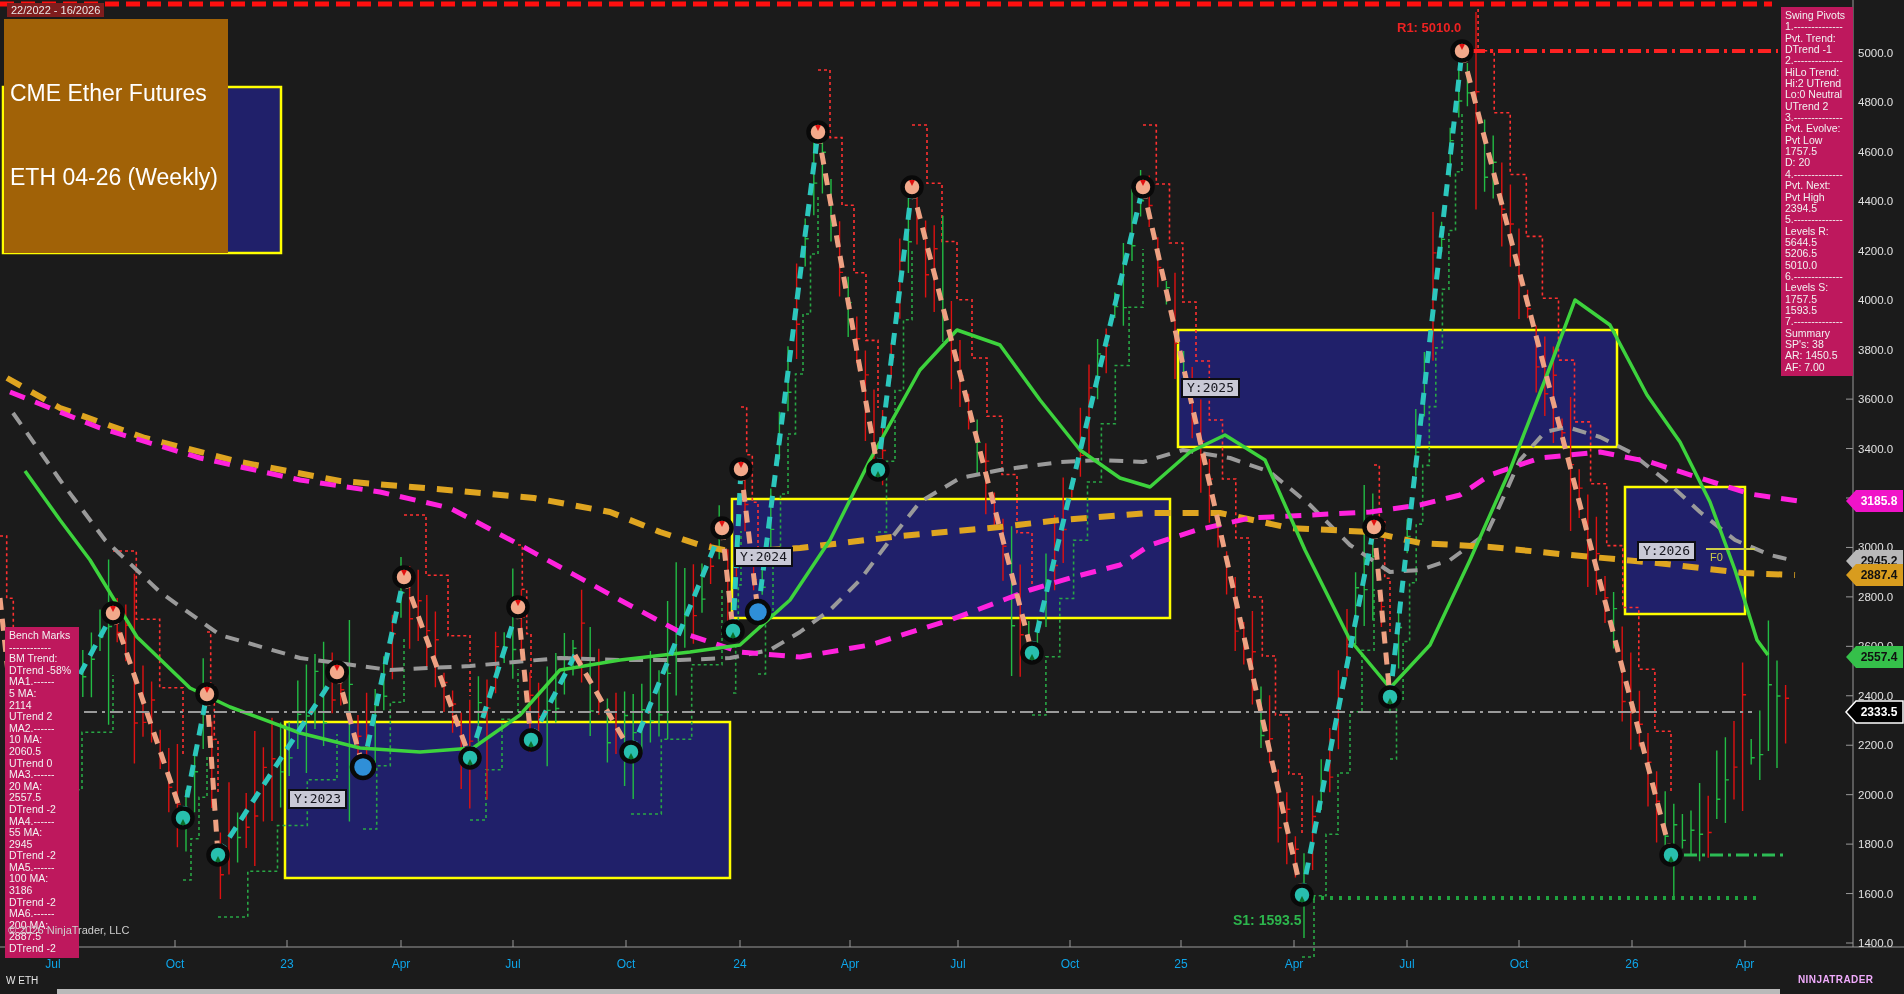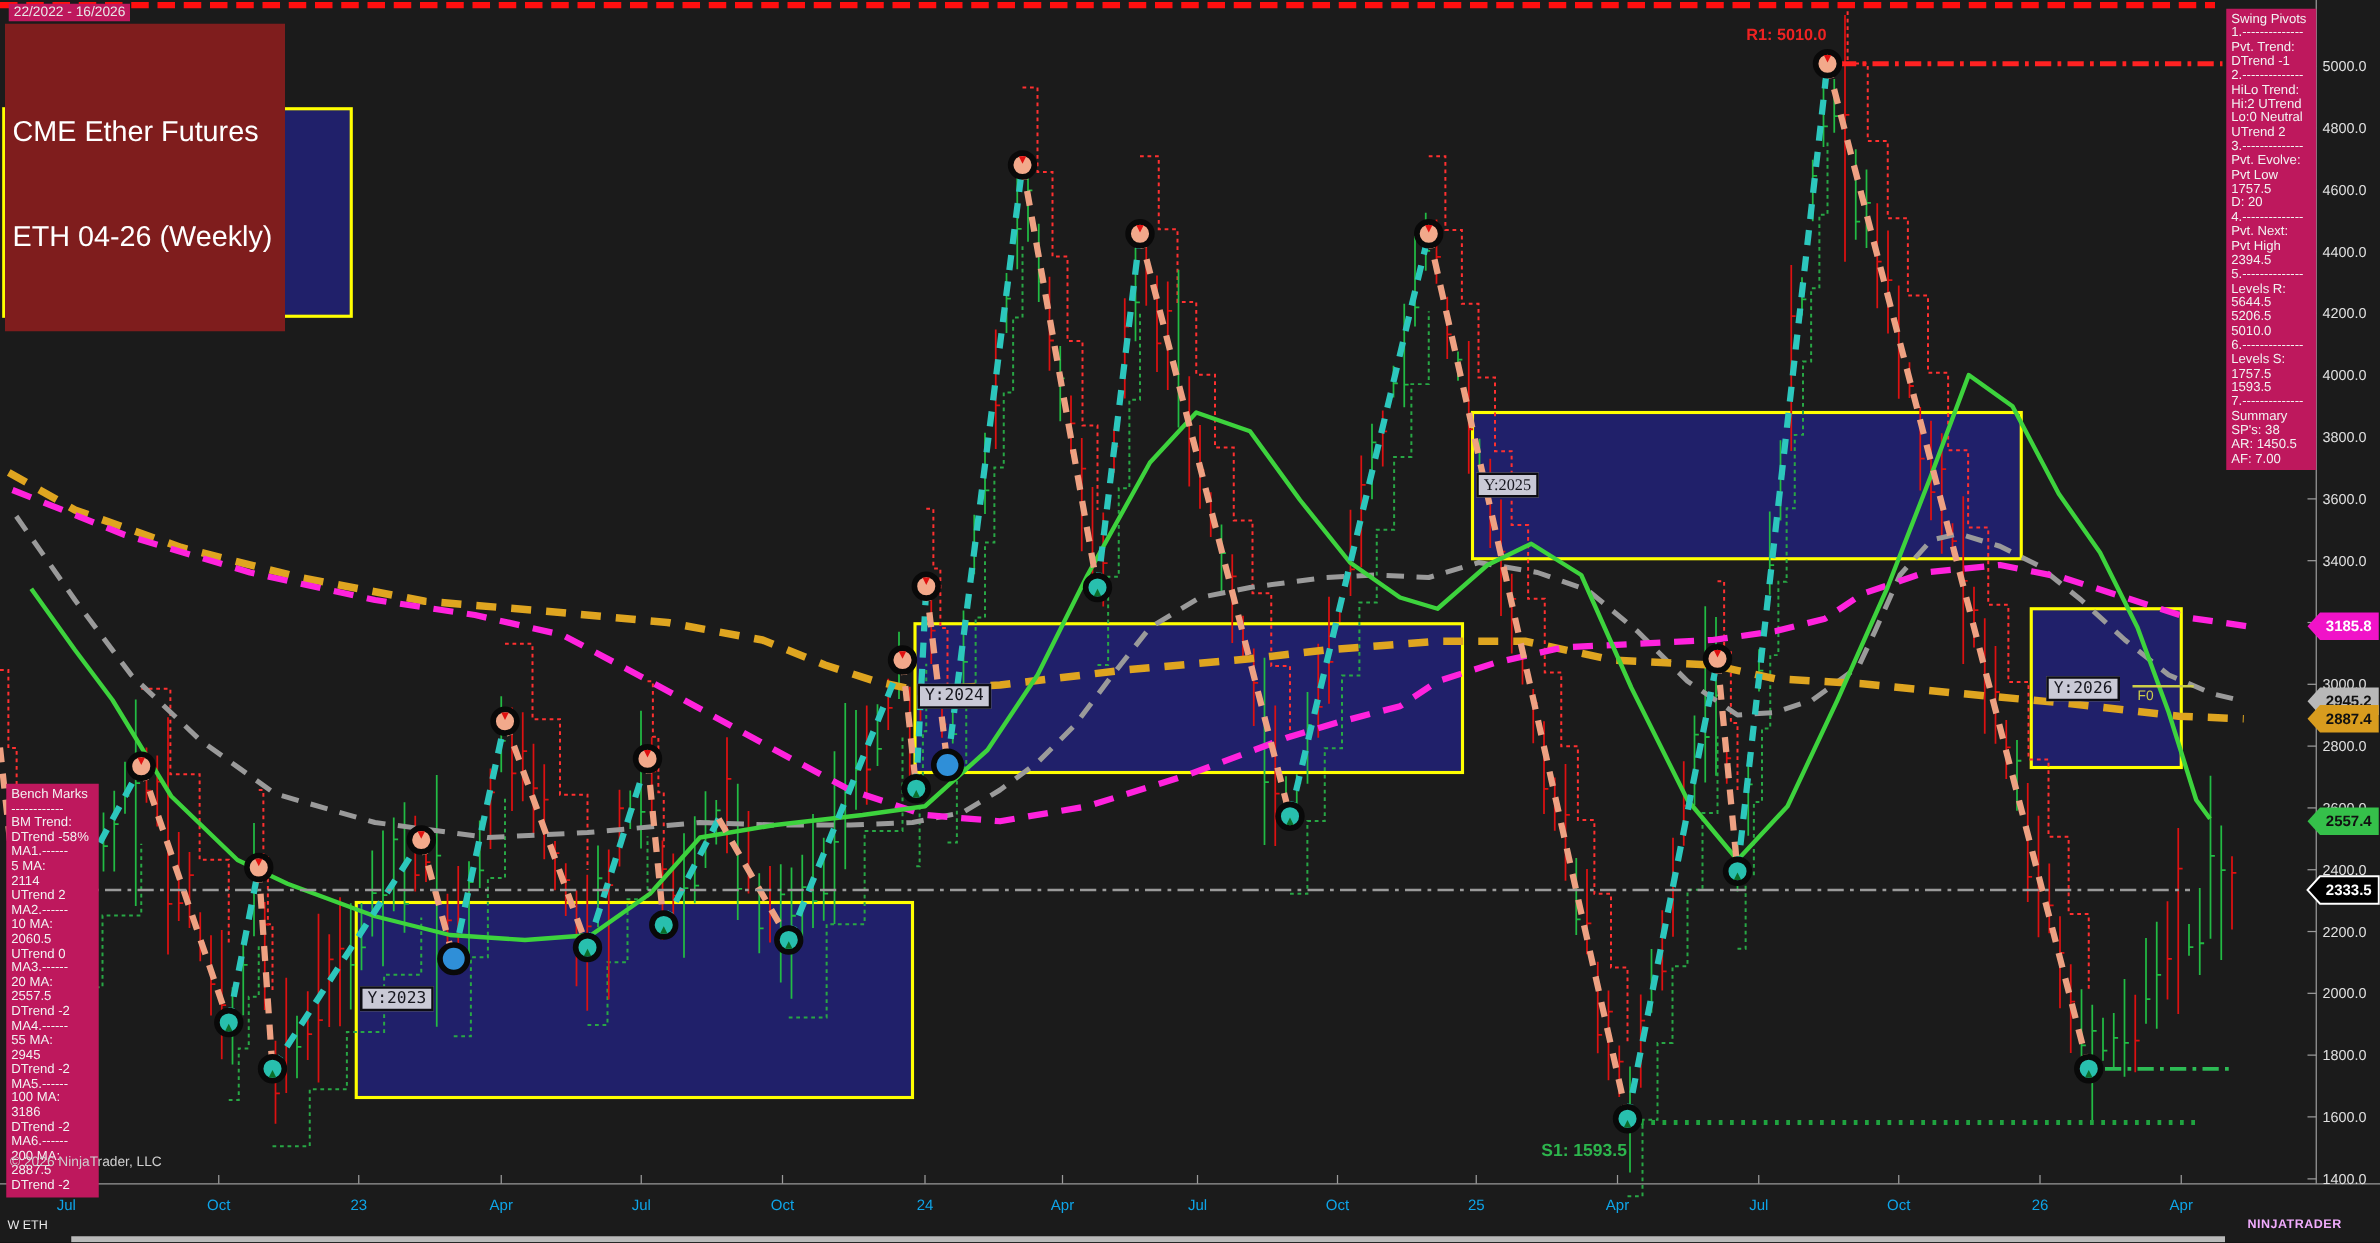--- a/index.html
+++ b/index.html
@@ -1,21 +1,21 @@
 <!DOCTYPE html>
 <html><head>
 <meta charset="utf-8">
 <style>
   html,body{margin:0;padding:0;background:#101010;}
   #root{position:relative;width:1904px;height:994px;background:#1b1b1b;overflow:hidden;
         font-family:"Liberation Sans",sans-serif;}
   #chart-svg{position:absolute;left:0;top:0;}
   .ovl{position:absolute;white-space:pre;}
-  #date-range{left:7px;top:3px;font-size:11px;color:#e8e8e8;background:#be185d;padding:1px 4px;}
-  #title-block{left:4px;top:19px;background:#7f1d1d;color:#ffffff;padding:16px 10px 6px 6px;
+  #date-range{left:7px;top:3px;font-size:11px;color:#e8e8e8;background:#7f1d1d;padding:1px 4px;}
+  #title-block{left:4px;top:19px;background:#a16207;color:#ffffff;padding:4px 10px 6px 6px;
                font-size:23px;line-height:28px;}
   .side-panel{background:#be185d;color:#f2f2f2;font-size:10.5px;line-height:11.6px;padding:3px 4px;}
   #bench-panel{left:5px;top:588px;width:66px;margin-top:39px;}
   #swing-panel{left:1781px;top:7px;width:64px;line-height:11.35px;}
   #copyright{left:8px;top:924px;font-size:11px;color:#cfcfcf;}
   #weth-tab{left:6px;top:975px;font-size:10px;color:#e8e8e8;}
   #bottom-strip{left:57px;top:989px;width:1723px;height:5px;background:#b9b9b9;}
   #nt-logo{left:1798px;top:974px;font-size:10px;font-weight:800;color:#f0abfc;letter-spacing:.4px;}
   #r1-label{left:1397px;top:20px;font-size:13px;font-weight:bold;color:#ee2222;text-align:center;}
   #s1-label{left:1233px;top:912px;font-size:14px;font-weight:bold;color:#2db54d;}
@@ -431,21 +431,21 @@
   <div class="ovl side-panel" id="bench-panel"><div class="panel-line">Bench Marks</div><div class="panel-line">------------</div><div class="panel-line">BM Trend:</div><div class="panel-line">DTrend -58%</div><div class="panel-line">MA1.------</div><div class="panel-line">5 MA:</div><div class="panel-line">2114</div><div class="panel-line">UTrend 2</div><div class="panel-line">MA2.------</div><div class="panel-line">10 MA:</div><div class="panel-line">2060.5</div><div class="panel-line">UTrend 0</div><div class="panel-line">MA3.------</div><div class="panel-line">20 MA:</div><div class="panel-line">2557.5</div><div class="panel-line">DTrend -2</div><div class="panel-line">MA4.------</div><div class="panel-line">55 MA:</div><div class="panel-line">2945</div><div class="panel-line">DTrend -2</div><div class="panel-line">MA5.------</div><div class="panel-line">100 MA:</div><div class="panel-line">3186</div><div class="panel-line">DTrend -2</div><div class="panel-line">MA6.------</div><div class="panel-line">200 MA:</div><div class="panel-line">2887.5</div><div class="panel-line">DTrend -2</div></div>
   <div class="ovl side-panel" id="swing-panel"><div class="panel-line">Swing Pivots</div><div class="panel-line">1.--------------</div><div class="panel-line">Pvt. Trend:</div><div class="panel-line">DTrend -1</div><div class="panel-line">2.--------------</div><div class="panel-line">HiLo Trend:</div><div class="panel-line">Hi:2 UTrend</div><div class="panel-line">Lo:0 Neutral</div><div class="panel-line">UTrend 2</div><div class="panel-line">3.--------------</div><div class="panel-line">Pvt. Evolve:</div><div class="panel-line">Pvt Low</div><div class="panel-line">1757.5</div><div class="panel-line">D: 20</div><div class="panel-line">4.--------------</div><div class="panel-line">Pvt. Next:</div><div class="panel-line">Pvt High</div><div class="panel-line">2394.5</div><div class="panel-line">5.--------------</div><div class="panel-line">Levels R:</div><div class="panel-line">5644.5</div><div class="panel-line">5206.5</div><div class="panel-line">5010.0</div><div class="panel-line">6.--------------</div><div class="panel-line">Levels S:</div><div class="panel-line">1757.5</div><div class="panel-line">1593.5</div><div class="panel-line">7.--------------</div><div class="panel-line">Summary</div><div class="panel-line">SP's: 38</div><div class="panel-line">AR: 1450.5</div><div class="panel-line">AF: 7.00</div></div>
 
   <div class="ovl" id="r1-label">R1: 5010.0</div>
   <div class="ovl" id="s1-label">S1: 1593.5</div>
   <div class="ovl" id="f0-label">F0</div>
 
   <div id="year-labels">
       <div class="year-label" style="left: 288px; top: 789px;">Y:2023</div>
       <div class="year-label" style="left: 734px; top: 547px;">Y:2024</div>
-      <div class="year-label" style="left: 1181px; top: 378px; font-family: Liberation Serif, serif;">Y:2025</div>
+      <div class="year-label" style="left: 1181px; top: 378px;">Y:2025</div>
       <div class="year-label" style="left: 1637px; top: 541px;">Y:2026</div>
     </div>
   <div id="time-labels">
       <div class="time-label" style="left: 53px;">Jul</div>
       <div class="time-label" style="left: 175px;">Oct</div>
       <div class="time-label" style="left: 287px;">23</div>
       <div class="time-label" style="left: 401px;">Apr</div>
       <div class="time-label" style="left: 513px;">Jul</div>
       <div class="time-label" style="left: 626px;">Oct</div>
       <div class="time-label" style="left: 740px;">24</div>

